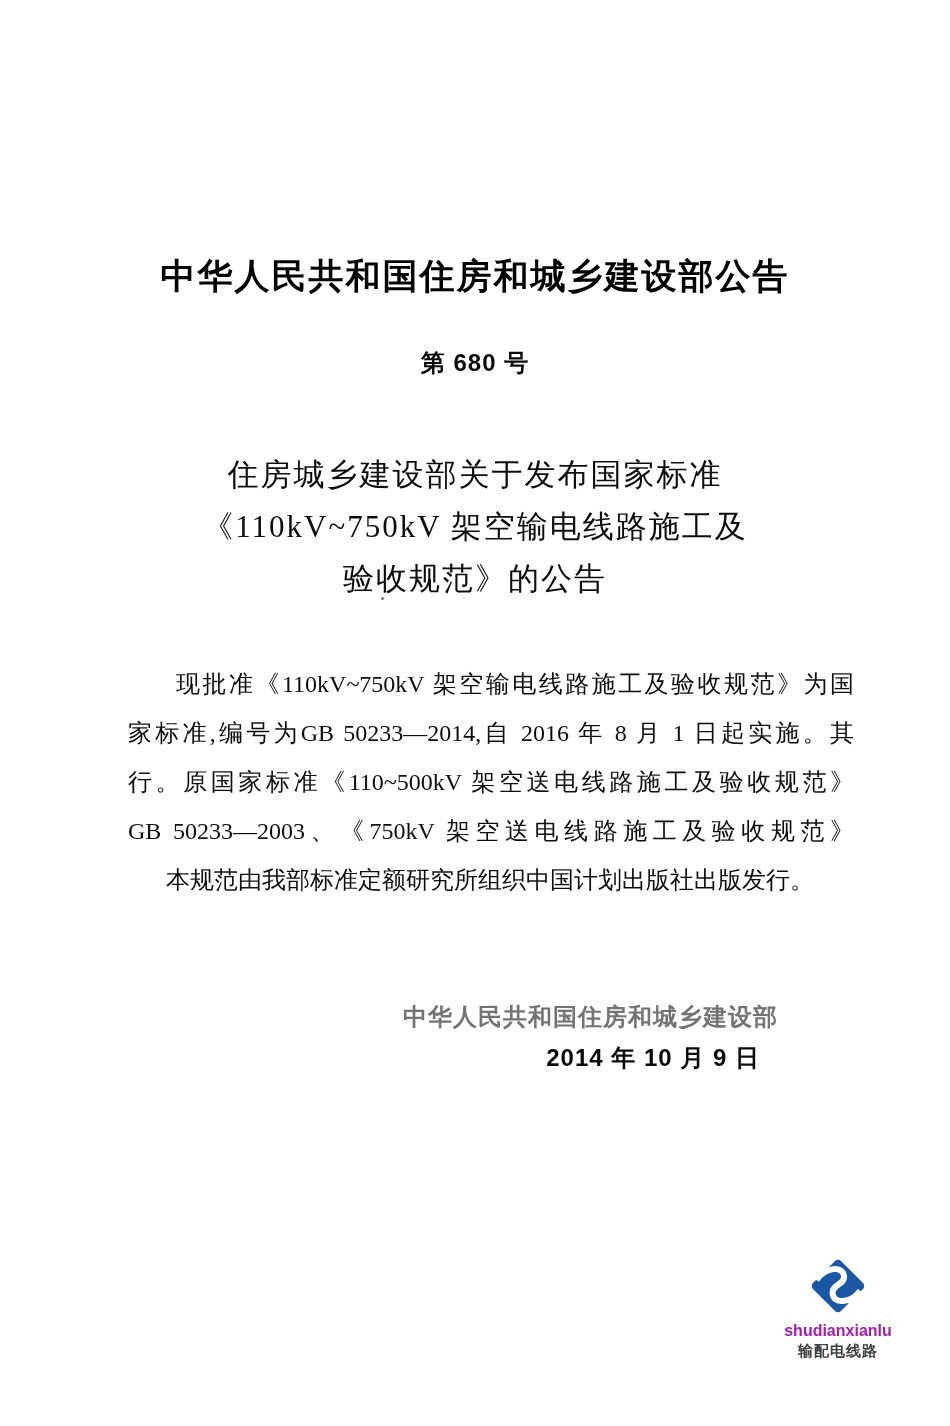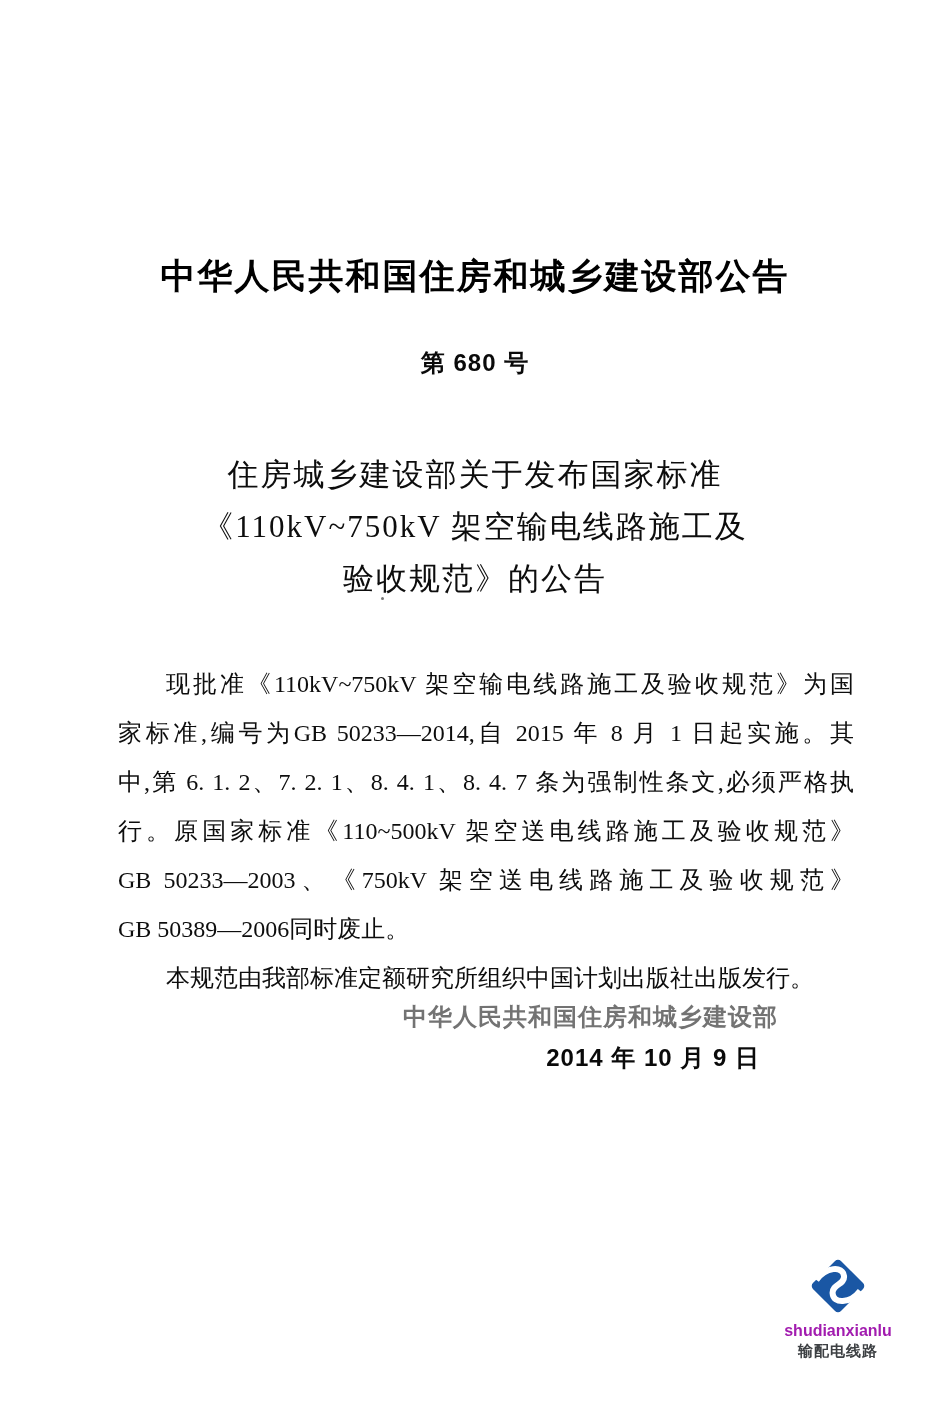--- a/index.html
+++ b/index.html
@@ -82,20 +82,21 @@
     line-height: 49px;
     height: 49px;
     text-align: left;
     white-space: normal;
     overflow: visible;
   }
   .body-line.indent { text-indent: 48px; }
   .body-line.just {
     text-align: justify;
     text-align-last: justify;
+    margin-left: 10px;
   }
 
   
   .sig-issuer {
     position: absolute;
     top: 1001px;
     right: 172px;
     font-family: "Liberation Sans", "DejaVu Sans", sans-serif;
     font-weight: 700;
     font-size: 24px;
@@ -157,25 +158,23 @@
   <div class="subtitle">
     <div>住房城乡建设部关于发布国家标准</div>
     <div>《110kV~750kV 架空输电线路施工及</div>
     <div>验收规范》的公告</div>
   </div>
 
   <div class="scan-speck"></div>
 
   <div class="body-block">
     <div class="body-line indent just">现批准《110kV~750kV 架空输电线路施工及验收规范》为国</div>
-    <div class="body-line just">家标准,编号为GB 50233—2014,自 2015 年 8 月 1 日起实施。其</div>
-    <div class="body-line just">中,第 6. 1. 2、7. 2. 1、8. 4. 1、8. 4. 7 条为强制性条文,必须严格执</div>
+    <div class="body-line just">家标准,编号为GB 50233—2014,自 2016 年 8 月 1 日起实施。其</div>
     <div class="body-line just">行。原国家标准《110~500kV 架空送电线路施工及验收规范》</div>
     <div class="body-line just">GB 50233—2003、《750kV 架空送电线路施工及验收规范》</div>
-    <div class="body-line">GB 50389—2006同时废止。</div>
     <div class="body-line indent">本规范由我部标准定额研究所组织中国计划出版社出版发行。</div>
   </div>
 
   <div class="sig-issuer">中华人民共和国住房和城乡建设部</div>
 
   <div class="sig-date">2014 年 10 月 9 日</div>
 
   <div class="logo">
     <svg class="logo-mark" viewBox="0 0 100 100" xmlns="http://www.w3.org/2000/svg">
       <rect x="17" y="17" width="66" height="66" rx="7" transform="rotate(45 50 50)" fill="#1a57a4"></rect>

